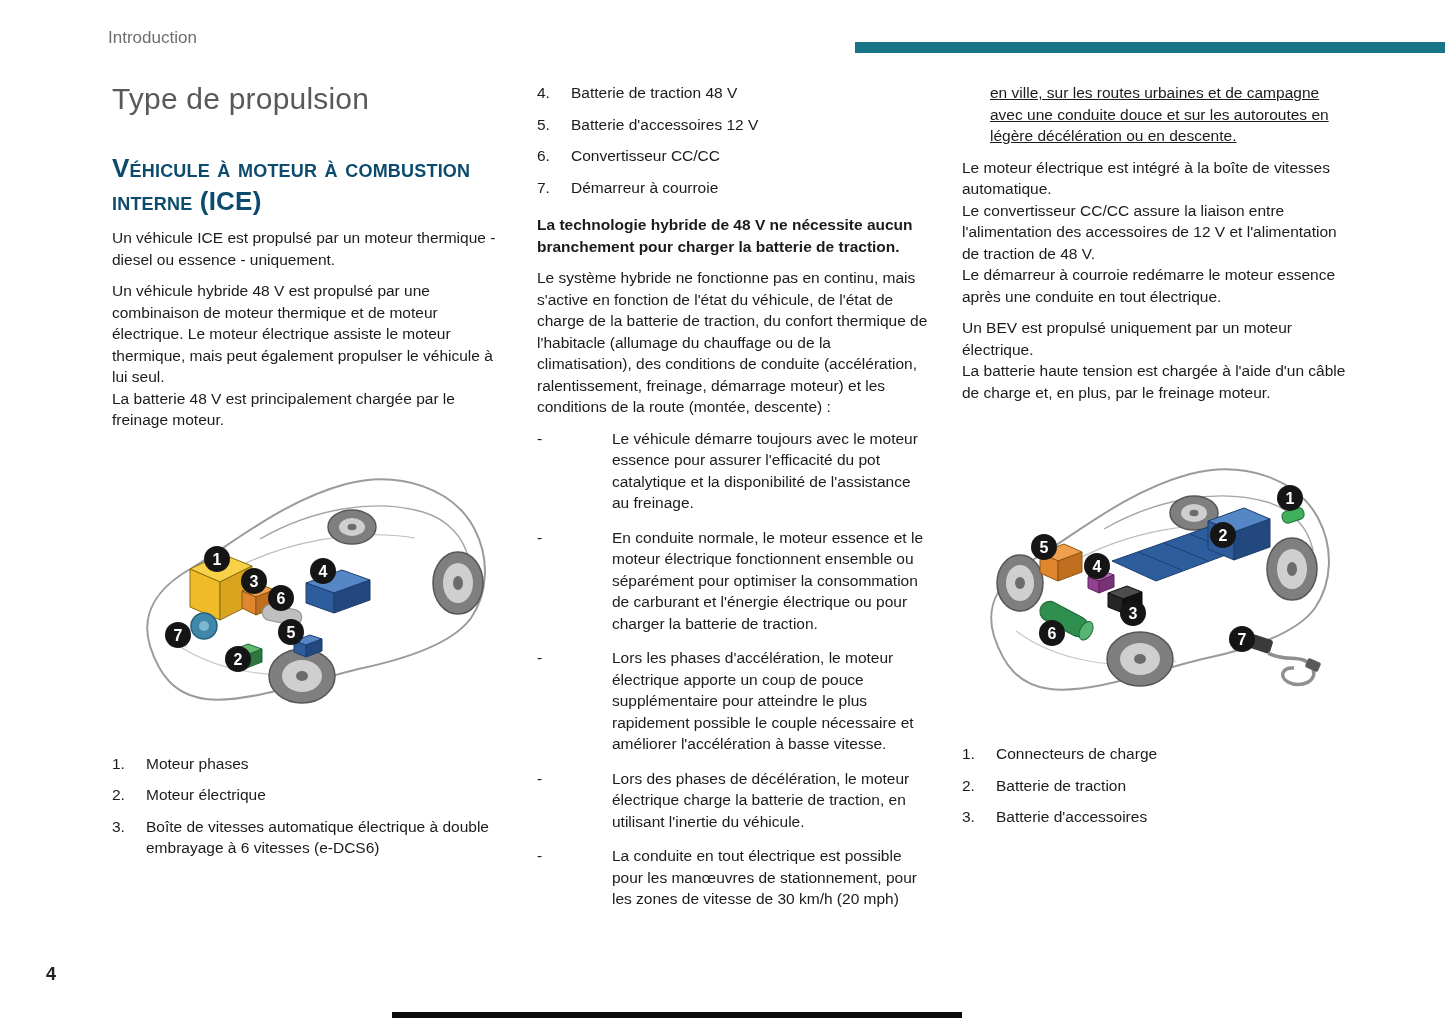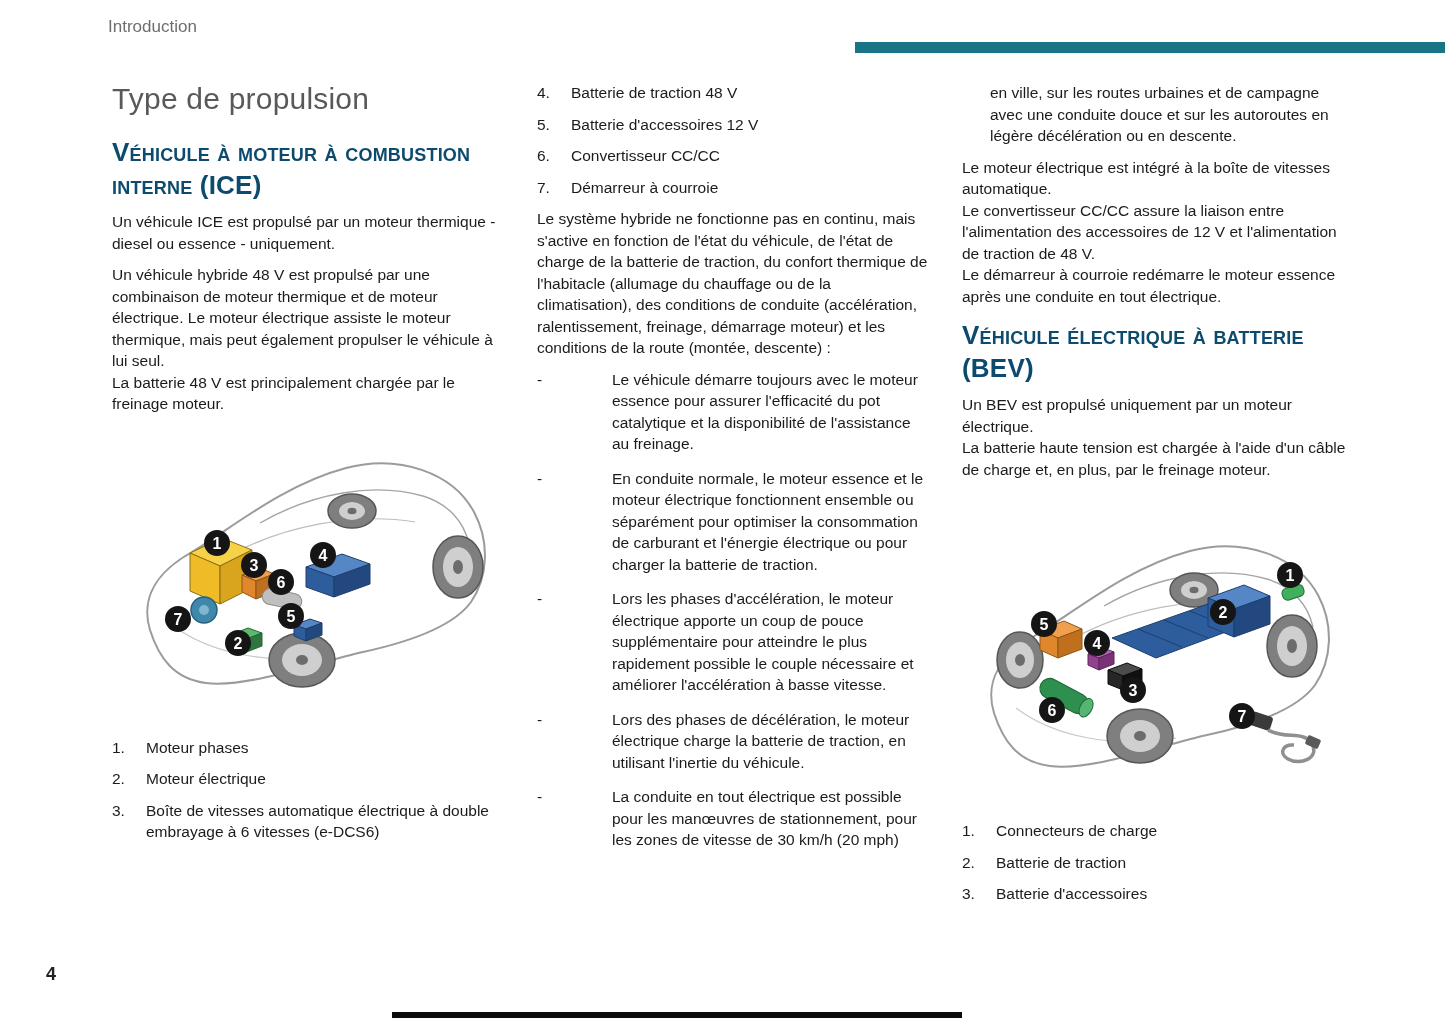--- a/index.html
+++ b/index.html
@@ -4,36 +4,36 @@
 <style>
   * { margin:0; padding:0; box-sizing:border-box; }
   html,body { width:1445px; height:1018px; }
   body {
     background:#ffffff;
     font-family:"Liberation Sans","DejaVu Sans",sans-serif;
     color:#1b1b1b;
     position:relative;
     overflow:hidden;
   }
-  .running-head { position:absolute; left:108px; top:17px; font-size:17px; color:#6e6e71; }
+  .running-head { position:absolute; left:108px; top:28px; font-size:17px; color:#6e6e71; }
   .accent-bar { position:absolute; left:855px; top:42px; width:590px; height:11px; background:#1a7487; }
   .columns {
     position:absolute; left:112px; top:80px; width:1244px;
     display:grid; grid-template-columns:392px 392px 392px; column-gap:33px;
   }
   .col { min-width:0; }
-  .title { font-size:30px; font-weight:400; color:#595959; letter-spacing:0.2px; margin:2px 0 20px; }
+  .title { font-size:30px; font-weight:400; color:#595959; letter-spacing:0.2px; margin:2px 0 36px; }
   .sc {
     font-variant:small-caps; font-weight:700; font-size:26px; line-height:33px;
     letter-spacing:0.2px; color:#0c4a6e; margin:12px 0 9px;
   }
   .body-text { font-size:15.5px; line-height:21.5px; margin:0 0 10px; }
   .pre { white-space:pre-line; }
   .bold-note { font-weight:700; margin-top:16px; }
-  .indent { padding-left:28px; }
+  .indent { padding-left:28px;text-decoration:underline; }
   .numlist { margin-top:10px; }
   .numlist .row { display:flex; margin-bottom:10px; font-size:15.5px; line-height:21.5px; }
   .numlist .num { flex:0 0 34px; }
   .numlist .txt { flex:1; }
   .bullets { margin-top:4px; }
   .bullets .row { display:flex; margin-bottom:13px; font-size:15.5px; line-height:21.5px; }
   .bullets .marker { flex:0 0 28px; }
   .bullets .txt { flex:1;margin-left:47px; }
   .diagram { margin:8px 0 12px; }
   .diagram svg { display:block; }
@@ -180,20 +180,21 @@
         <div class="row">
           <span class="num">6.</span>
           <span class="txt">Convertisseur CC/CC</span>
         </div>
         <div class="row">
           <span class="num">7.</span>
           <span class="txt">Démarreur à courroie</span>
         </div>
       </div>
 
+      <p class="body-text bold-note">La technologie hybride de 48 V ne nécessite aucun branchement pour charger la batterie de traction.</p>
       <p class="body-text">Le système hybride ne fonctionne pas en continu, mais s'active en fonction de l'état du véhicule, de l'état de charge de la batterie de traction, du confort thermique de l'habitacle (allumage du chauffage ou de la climatisation), des conditions de conduite (accélération, ralentissement, freinage, démarrage moteur) et les conditions de la route (montée, descente) :</p>
 
       <div class="bullets">
         <div class="row">
           <span class="marker">-</span>
           <span class="txt">Le véhicule démarre toujours avec le moteur essence pour assurer l'efficacité du pot catalytique et la disponibilité de l'assistance au freinage.</span>
         </div>
         <div class="row">
           <span class="marker">-</span>
           <span class="txt">En conduite normale, le moteur essence et le moteur électrique fonctionnent ensemble ou séparément pour optimiser la consommation de carburant et l'énergie électrique ou pour charger la batterie de traction.</span>
@@ -212,21 +213,20 @@
         </div>
       </div>
     </div>
 
     <div class="col">
       <p class="body-text indent" style="margin-top:2px;">en ville, sur les routes urbaines et de campagne avec une conduite douce et sur les autoroutes en légère décélération ou en descente.</p>
       <p class="body-text pre">Le moteur électrique est intégré à la boîte de vitesses automatique.
 Le convertisseur CC/CC assure la liaison entre l'alimentation des accessoires de 12 V et l'alimentation de traction de 48 V.
 Le démarreur à courroie redémarre le moteur essence après une conduite en tout électrique.</p>
 
-      <h2 class="sc">Véhicule électrique à batterie (BEV)</h2>
       <p class="body-text pre">Un BEV est propulsé uniquement par un moteur électrique.
 La batterie haute tension est chargée à l'aide d'un câble de charge et, en plus, par le freinage moteur.</p>
 
       <div class="diagram bev-diagram">
         <svg width="380" height="300" viewBox="0 0 380 300">
           <g>
             <path d="M32,205 C22,172 40,146 74,127 C110,106 164,60 228,43 C282,29 335,48 356,87 C372,117 370,152 353,177 C335,202 291,217 245,227 C197,238 130,263 88,258 C56,254 41,233 32,205 Z" fill="#ffffff" stroke="#9b9b9b" stroke-width="2"></path>
             <path d="M142,98 C194,68 256,57 305,71 C331,79 346,97 351,119" fill="none" stroke="#a5a5a5" stroke-width="1.4"></path>
             <path d="M112,130 C166,101 236,87 297,97" fill="none" stroke="#bdbdbd" stroke-width="1.2"></path>
             <path d="M54,200 C94,230 154,240 214,230" fill="none" stroke="#c8c8c8" stroke-width="1.2"></path>

